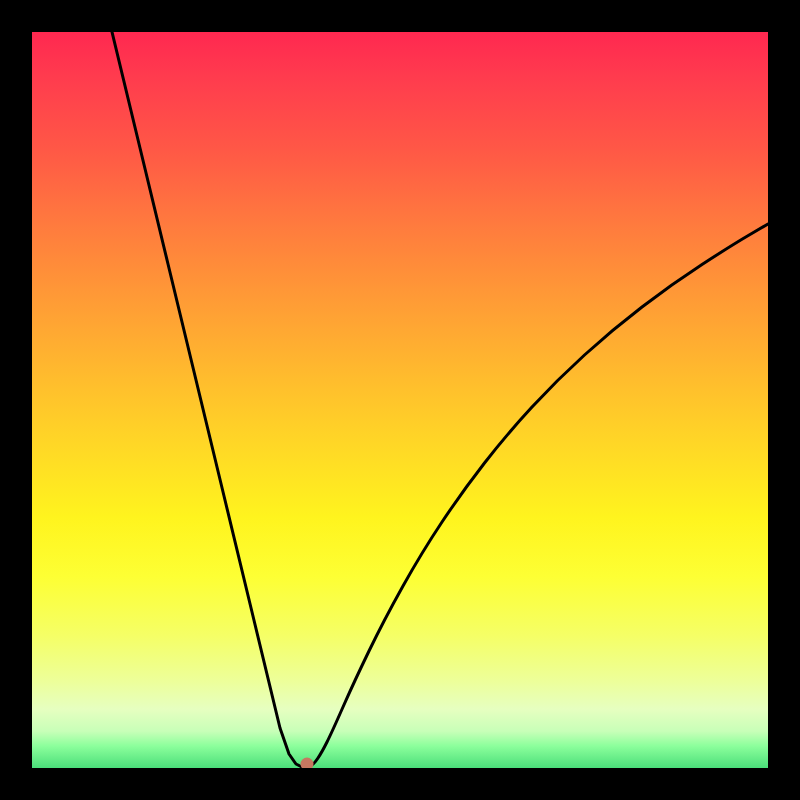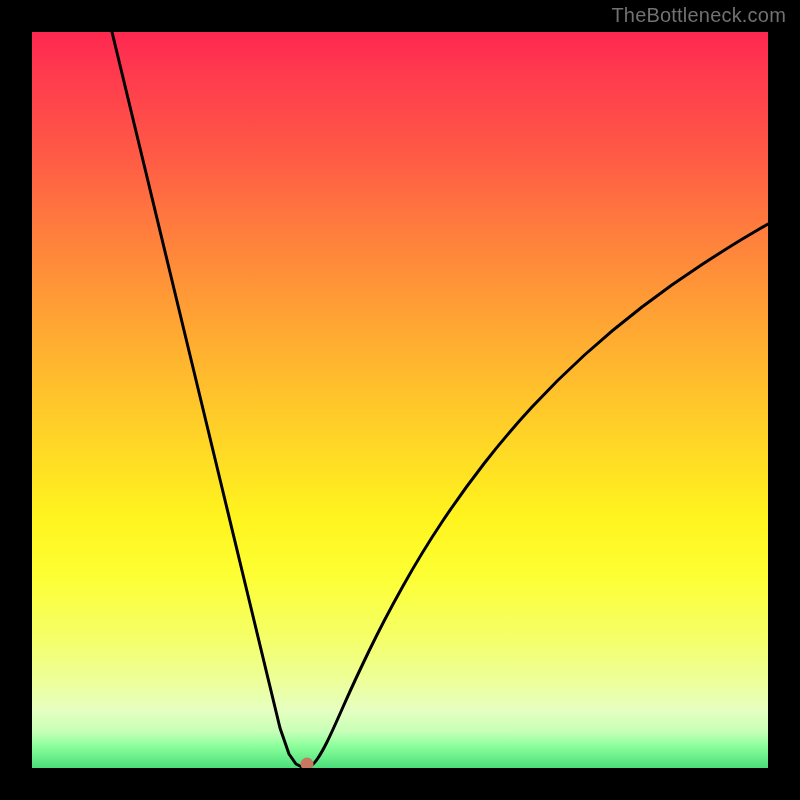--- a/index.html
+++ b/index.html
@@ -75,21 +75,20 @@
     border-radius: 50%;
     background: #c77860;
     transform: translate(-50%, -50%);
   }
 </style>
 </head>
 <body>
 
 <div class="frame">
 
-  <div class="watermark">TheBottleneck.com</div>
 
   <div class="plot-area">
 
     <div class="gradient-bg"></div>
 
     <svg class="curve-svg" viewBox="0 0 736 736" preserveAspectRatio="none">
       <path id="curve-path" d="M 80 0 L 108 116 L 136 232 L 164 348 L 192 464 L 220 580 L 248 696 L 257 722 L 264 732 L 270 735 Q 270 735 273 735 Q 276 735 279 733.5 Q 282 732 286 726 Q 290 720 295 710 Q 300 700 311 675 Q 322 650 337 619 Q 352 588 371 554 Q 390 520 410 490 Q 430 460 452.5 431 Q 475 402 500 375 Q 525 348 552.5 323 Q 580 298 610 275 Q 640 252 670 232.5 Q 700 213 718 202.5 T 736 192" fill="none" stroke="#000" stroke-width="3" stroke-linecap="round" stroke-linejoin="round"></path>
     </svg>
 
     <div id="marker" class="marker" style="left: 275px; top: 732px;"></div>

